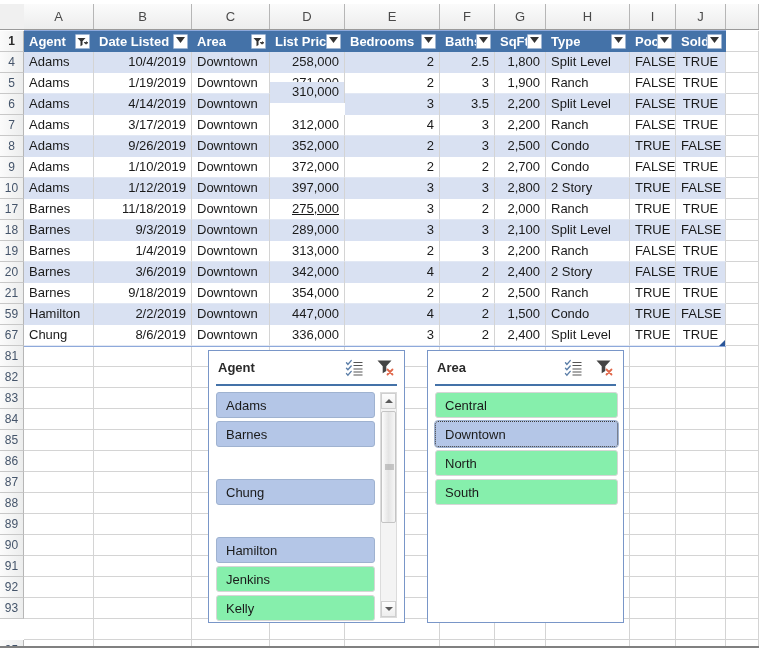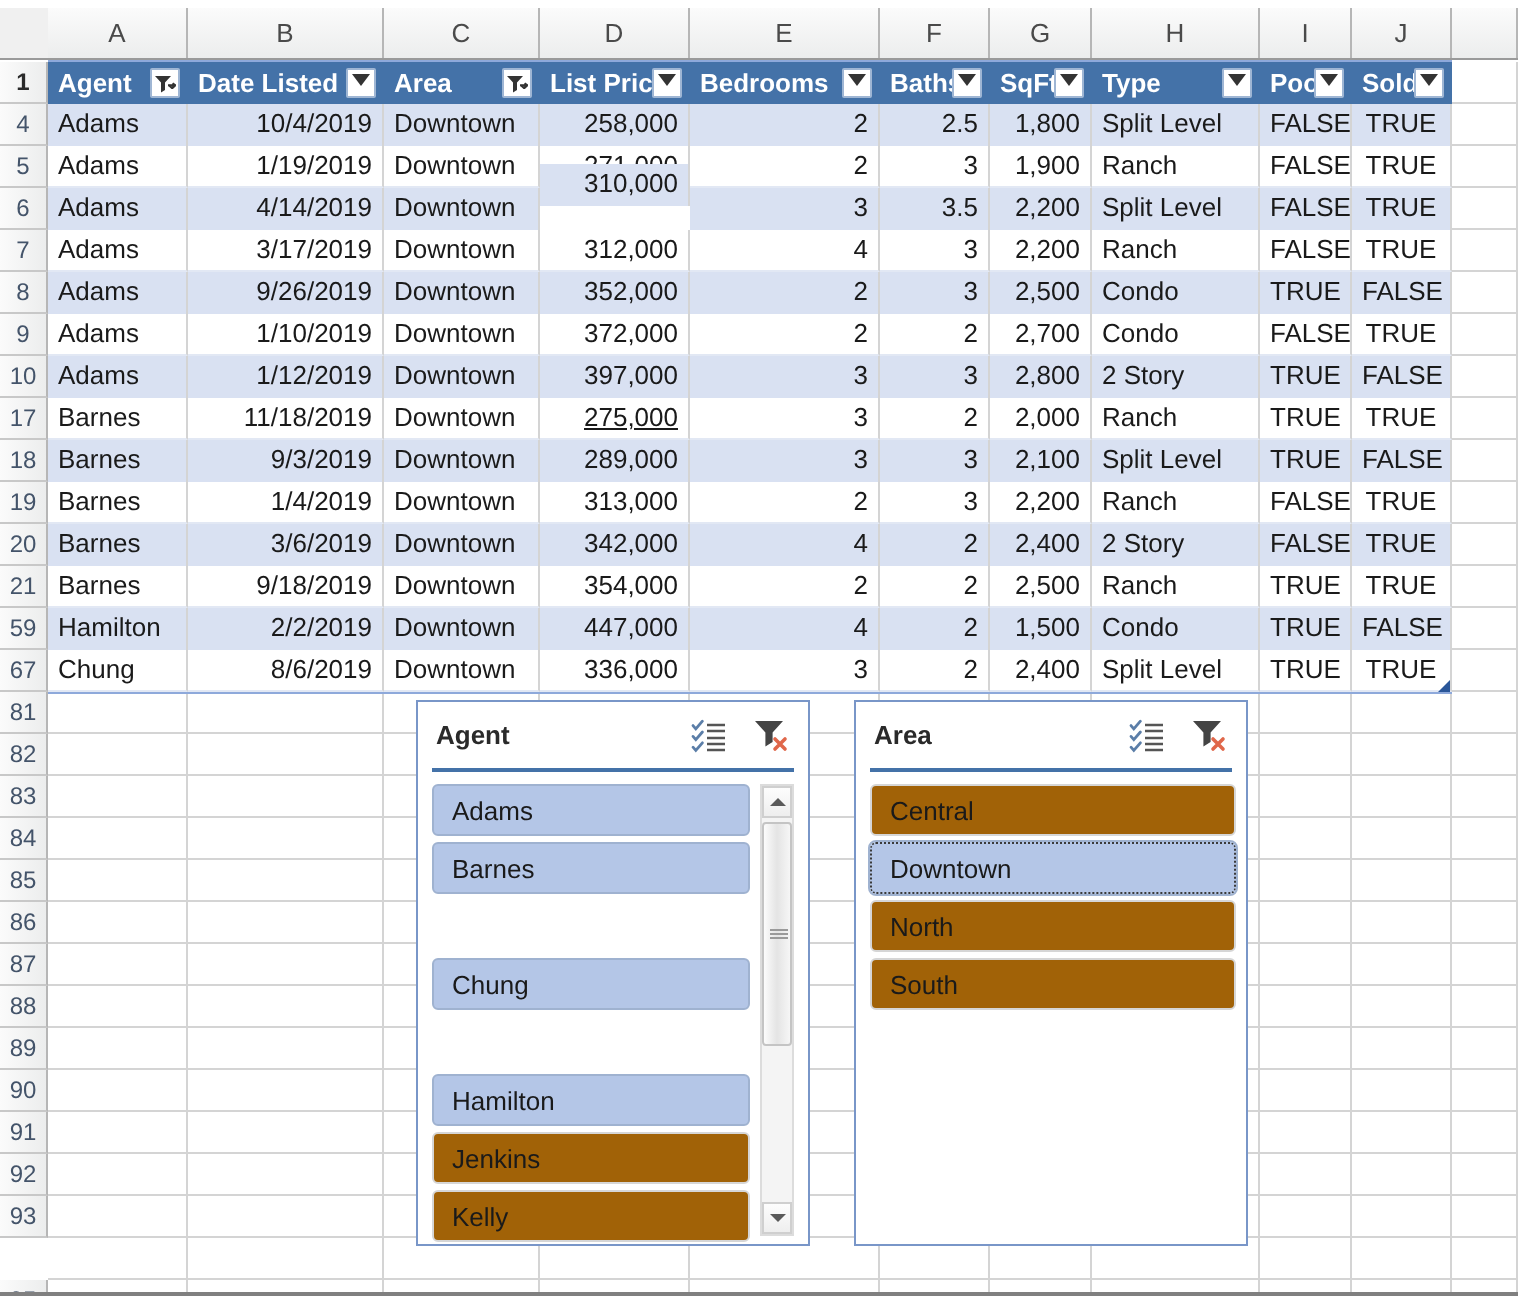--- a/index.html
+++ b/index.html
@@ -98,21 +98,21 @@
     position:absolute; left:2px; top:4px;
     font-size:13px; font-weight:bold; color:#2a2a2a;
   }
   .slicer-icons { position:absolute; right:2px; top:3px; display:flex; gap:12px; align-items:center; }
   .sicon { width:19px; height:18px; display:block; cursor:pointer; }
 
   .slicer-body { position:absolute; left:7px; top:41px; right:7px; bottom:6px; }
   .sitem {
     position:absolute; left:0; height:26px; line-height:25px;
     font-size:13px; color:#1a1a1a; padding:0 9px;
-    border:1px solid #d6d6d6; border-radius:3px; background:#a16207;
+    border:1px solid #d6d6d6; border-radius:3px; background:#86efac;
     white-space:nowrap; overflow:hidden;
   }
   .sitem.sel { background:#b4c6e7; border-color:#9fb2d0; }
   .sitem.sel.focus { border:1px dotted #3a3a3a; outline:1px solid #9fb2d0; }
 
   
   .sbar { position:absolute; top:0; width:17px; background:#f4f4f4; border:1px solid #dcdcdc; }
   .sbar-btn {
     position:absolute; left:0; width:15px; height:16px;
     background:linear-gradient(#fdfdfd,#eeeeee); border:1px solid #cfcfcf;

